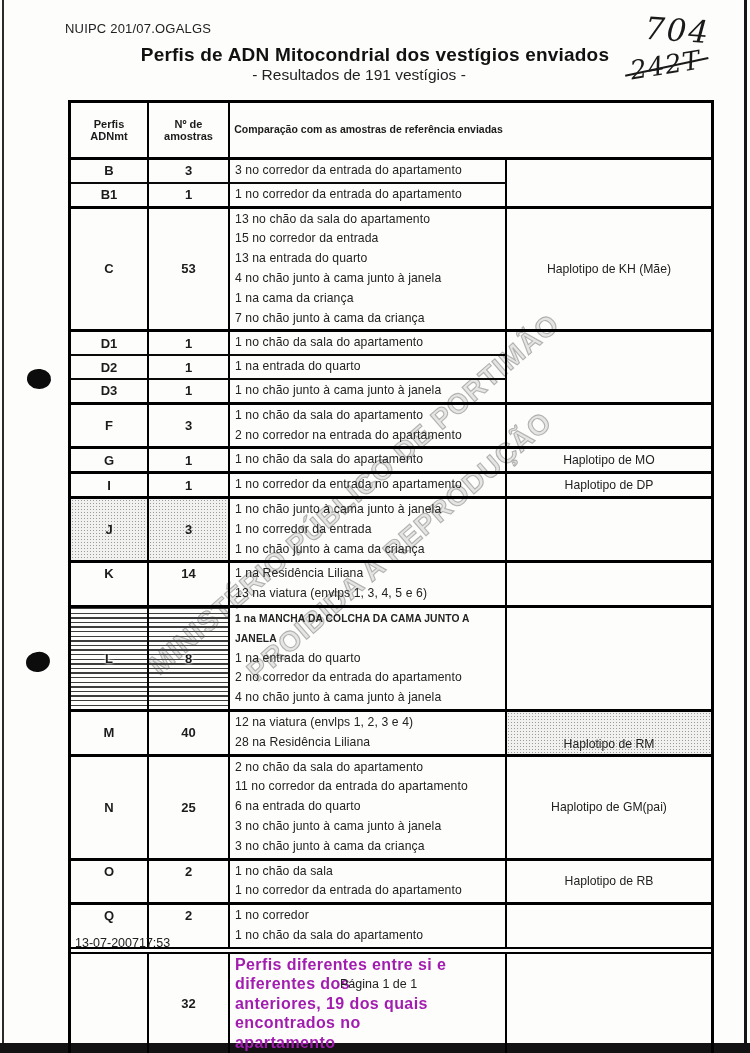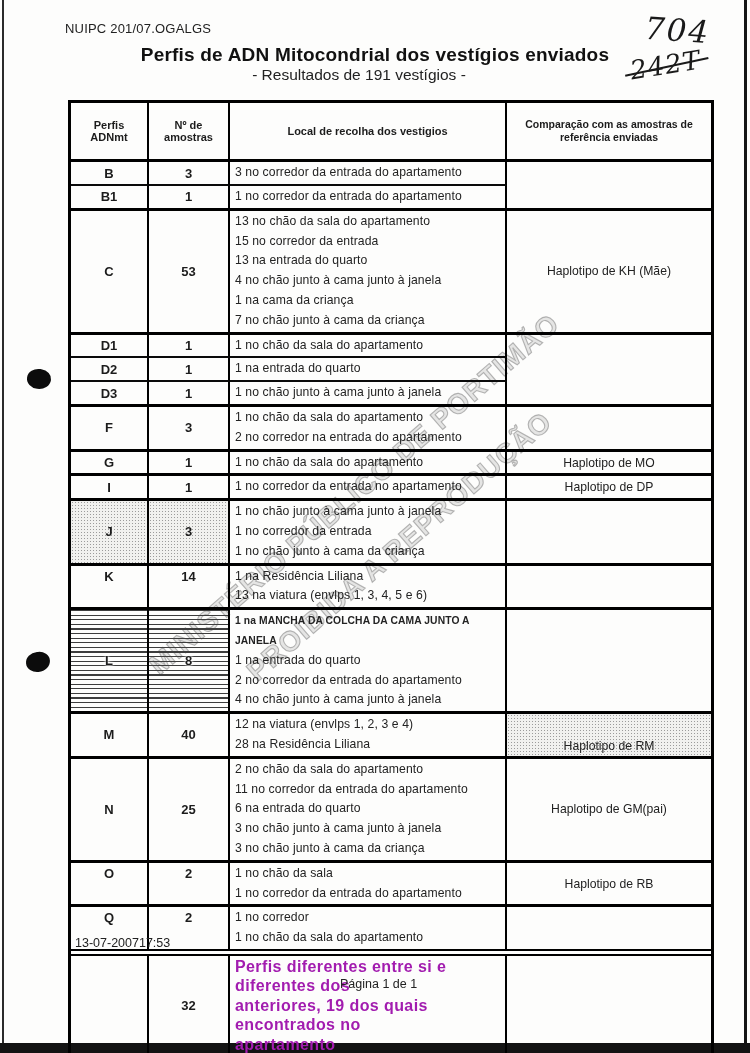--- a/index.html
+++ b/index.html
@@ -103,21 +103,20 @@
 
   <div class="watermark">
     <div>MINISTÉRIO PÚBLICO DE PORTIMÃO</div>
     <div>PROIBIDA A REPRODUÇÃO</div>
   </div>
 
   <div class="dna-table">
     <div class="thead">
       <div class="hcell h1">Perfis ADNmt</div>
       <div class="hcell h2">Nº de amostras</div>
-      <div class="hcell h3">Local de recolha dos vestigios</div>
       <div class="hcell h4">Comparação com as amostras de referência enviadas</div>
     </div>
     <div id="tbody">
         <div class="group">
           <div class="pcell sub-border">B</div>
           <div class="ccell sub-border">3</div>
           <div class="lcell sub-border">
             <div class="loc-line">3 no corredor da entrada do apartamento</div>
           </div>
           <div class="pcell">B1</div>

